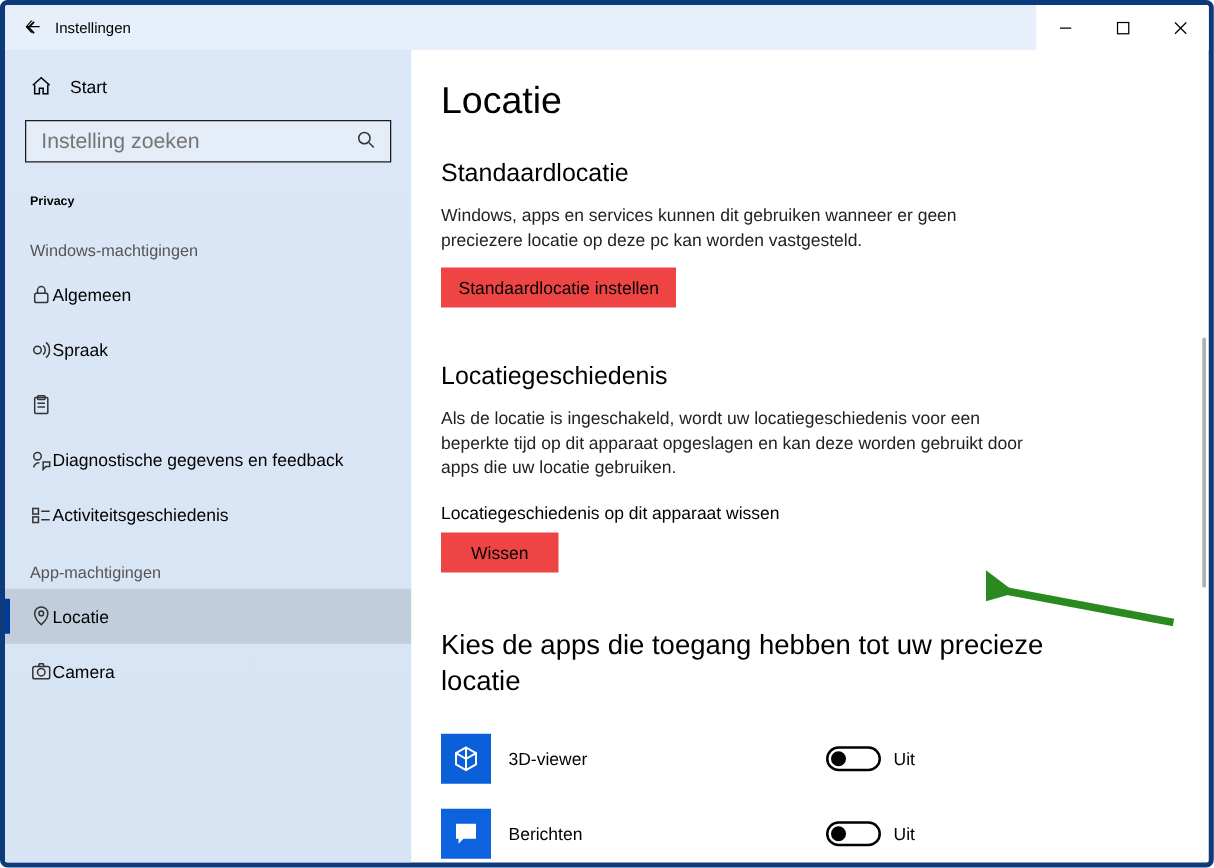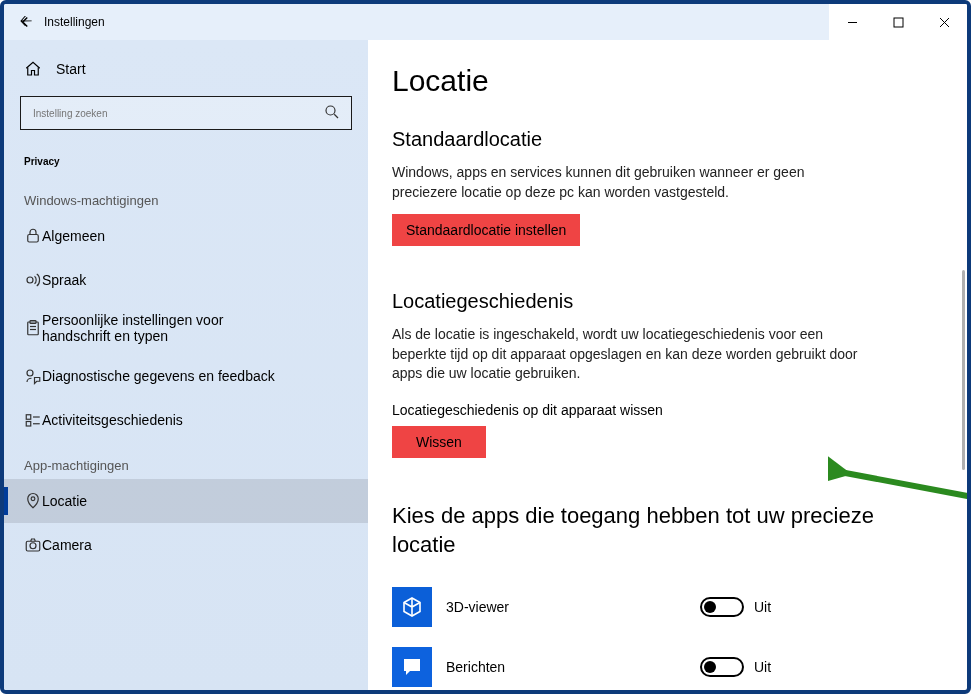--- a/index.html
+++ b/index.html
@@ -43,21 +43,21 @@
     width: 46px; height:36px;
     display:flex;align-items:center;justify-content:center;
     font-family: "Segoe UI Symbol", sans-serif;
     font-size: 11px;
   }
   .main {
     display:flex;
     height: calc(100% - 36px);
   }
   .sidebar {
-    width: 364px;
+    width: 325px;
     background: linear-gradient(180deg, #dbe7f6, #d7e4f4);
     padding: 10px 0;
     overflow: hidden;
   }
   .home-row {
     display:flex; align-items:center;
     padding: 10px 20px;
     font-size: 14px;
     gap: 14px;
   }
@@ -67,21 +67,21 @@
     height: 34px;
     border: 1px solid #1a1a1a;
     background: rgba(255,255,255,0.25);
     display:flex; align-items:center;
     padding: 0 10px;
   }
   .search-box input {
     border:none; outline:none;
     background:transparent;
     flex:1;
-    font-size:10px;
+    font-size:17px;
     color:#333;
   }
   .sidebar-heading {
     padding: 10px 20px 10px 20px;
     font-weight: 700;
     font-size: 10px;
   }
   .sidebar-subheading {
     padding: 16px 20px 6px 20px;
     color: #555;
@@ -271,21 +271,20 @@
 
     <div class="side-item">
       <span class="icon">
         <svg class="icon-svg" viewBox="0 0 24 24" fill="none" stroke="#333" stroke-width="1.6">
             <rect x="5" y="4" width="14" height="17" rx="1"></rect>
             <rect x="8" y="2" width="8" height="4" rx="1"></rect>
             <line x1="8" y1="10" x2="16" y2="10"></line>
             <line x1="8" y1="14" x2="16" y2="14"></line>
           </svg>
       </span>
-      <span style="max-width:240px;">Persoonlijke instellingen voor handschrift en typen</span>
     </div>
 
     <div class="side-item">
       <span class="icon">
         <svg class="icon-svg" viewBox="0 0 24 24" fill="none" stroke="#333" stroke-width="1.6">
             <circle cx="8" cy="8" r="4"></circle>
             <path d="M4 20c0-3 3-5 6-5"></path>
             <path d="M14 14h7v5h-4l-3 3v-8z"></path>
           </svg>
       </span>

